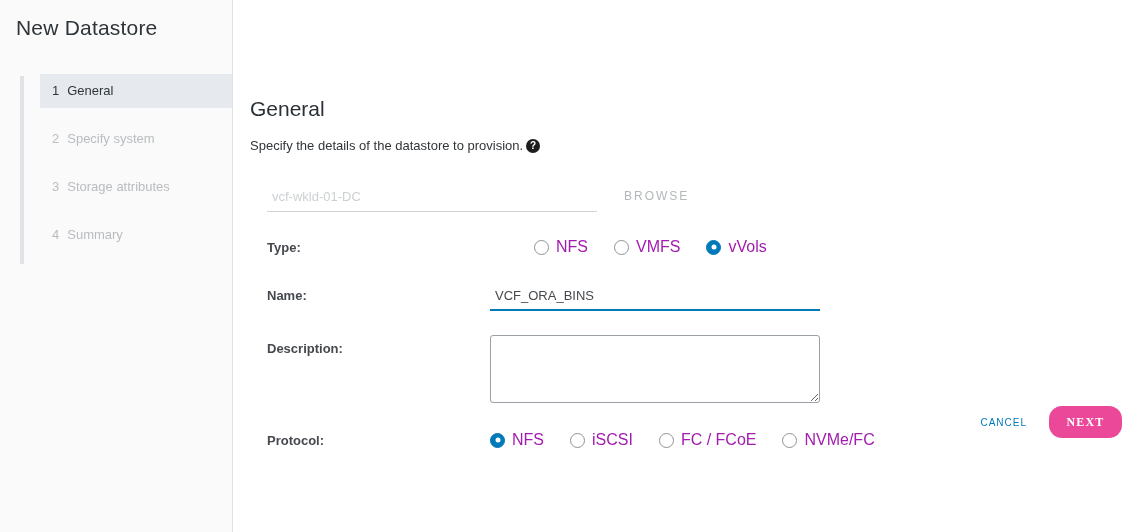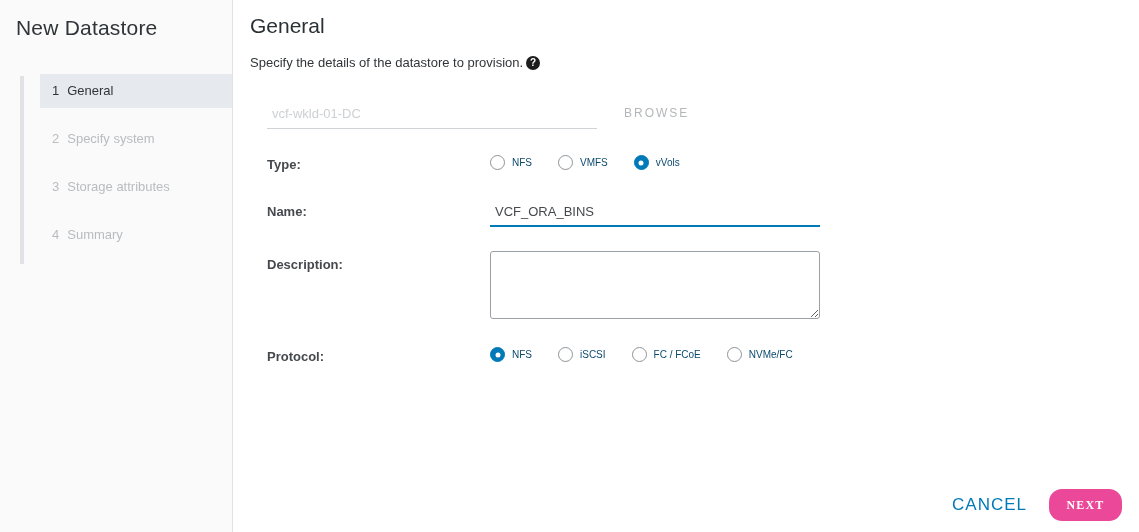--- a/index.html
+++ b/index.html
@@ -3,21 +3,21 @@
 <meta charset="utf-8">
 <style>
   * { margin:0; padding:0; box-sizing:border-box; }
   html,body { width:1139px; height:532px; }
   body {
     font-family:"Liberation Sans", sans-serif;
     background:#ffffff;
     color:#313538;
     overflow:hidden;
   }
-  .app { display:flex; width:1139px; height:532px; position:relative; }
+  .app { display:flex; width:1139px; height:532px; position:relative;align-items:center; }
 
   
   .sidebar {
     width:233px; min-width:233px; height:100%;
     background:#fafafa;
     border-right:1px solid #e2e2e2;
     padding:16px 0 0 16px;
   }
   .sidebar-title {
     font-size:21px; font-weight:400; color:#2e3438;
@@ -50,21 +50,21 @@
   }
 
   .form { margin-top:30px; padding-left:17px; }
   .row { display:flex; align-items:flex-start; }
   .field-label {
     width:223px; min-width:223px;
     font-size:13px; font-weight:700; color:#45494e;
     padding-top:6px;
   }
   .row-provisioning { margin-bottom:22px; }
-  .row-type        { margin-bottom:26px; }
+  .row-type        { margin-bottom:26px;gap:44px; }
   .row-name        { margin-bottom:24px; }
   .row-description { margin-bottom:24px; }
 
   .line-input {
     width:330px; border:none; outline:none; background:transparent;
     border-bottom:1px solid #d1d4d6;
     font-family:"Liberation Sans", sans-serif;
     font-size:13px; color:#45494d;
     padding:6px 5px 7px 5px;
   }
@@ -83,37 +83,37 @@
     width:15px; height:15px; border-radius:50%;
     border:1px solid #8d9499; background:#ffffff;
     margin-right:7px; position:relative; flex:none;
   }
   .radio-opt.checked .radio-circle { background:#0079b8; border-color:#0079b8; }
   .radio-opt.checked .radio-circle::after {
     content:""; position:absolute; left:50%; top:50%;
     width:5px; height:5px; border-radius:50%;
     background:#ffffff; transform:translate(-50%,-50%);
   }
-  .radio-text { font-size:10px; color:#0c4a6e; white-space:nowrap; }
+  .radio-text { font-size:16px; color:#a21caf; white-space:nowrap; }
 
   .desc-textarea {
     width:330px; height:68px;
     border:1px solid #9aa0a5; border-radius:3px;
     font-family:"Liberation Sans", sans-serif;
     font-size:13px; color:#45494d; padding:6px;
     resize:both; outline:none; background:#ffffff;
   }
 
   
   .footer {
     position:absolute; right:17px; bottom:11px;
     display:flex; align-items:center;
   }
   .cancel-link {
-    font-size:17px; font-weight:500; letter-spacing:1px;
+    font-size:10px; font-weight:500; letter-spacing:1px;
     color:#0079b8; cursor:pointer; user-select:none;
     background:none; border:none;
     font-family:"Liberation Sans", sans-serif;
     margin-right:22px;
   }
   .next-btn {
     height:32px; min-width:73px; padding:0 16px;
     background:#ec4899; color:#ffffff;
     border:none; border-radius:13px;
     font-family:Liberation Serif, serif;

